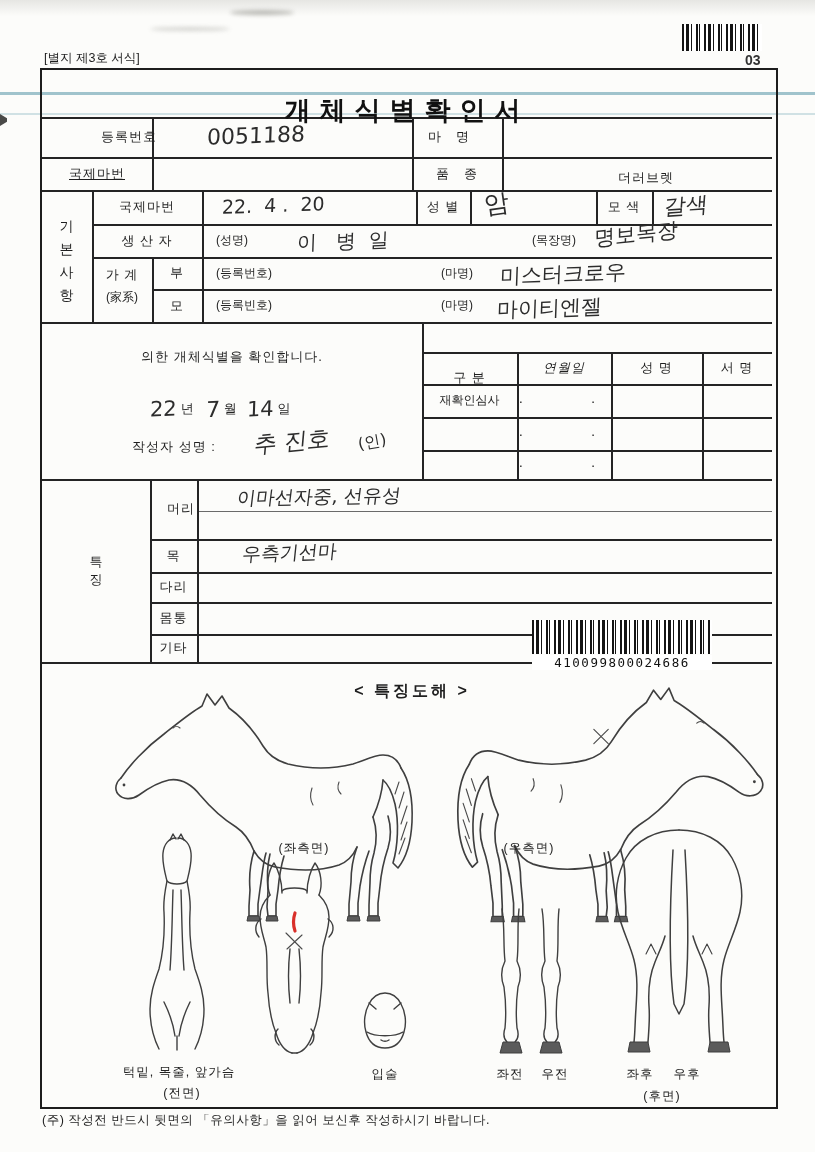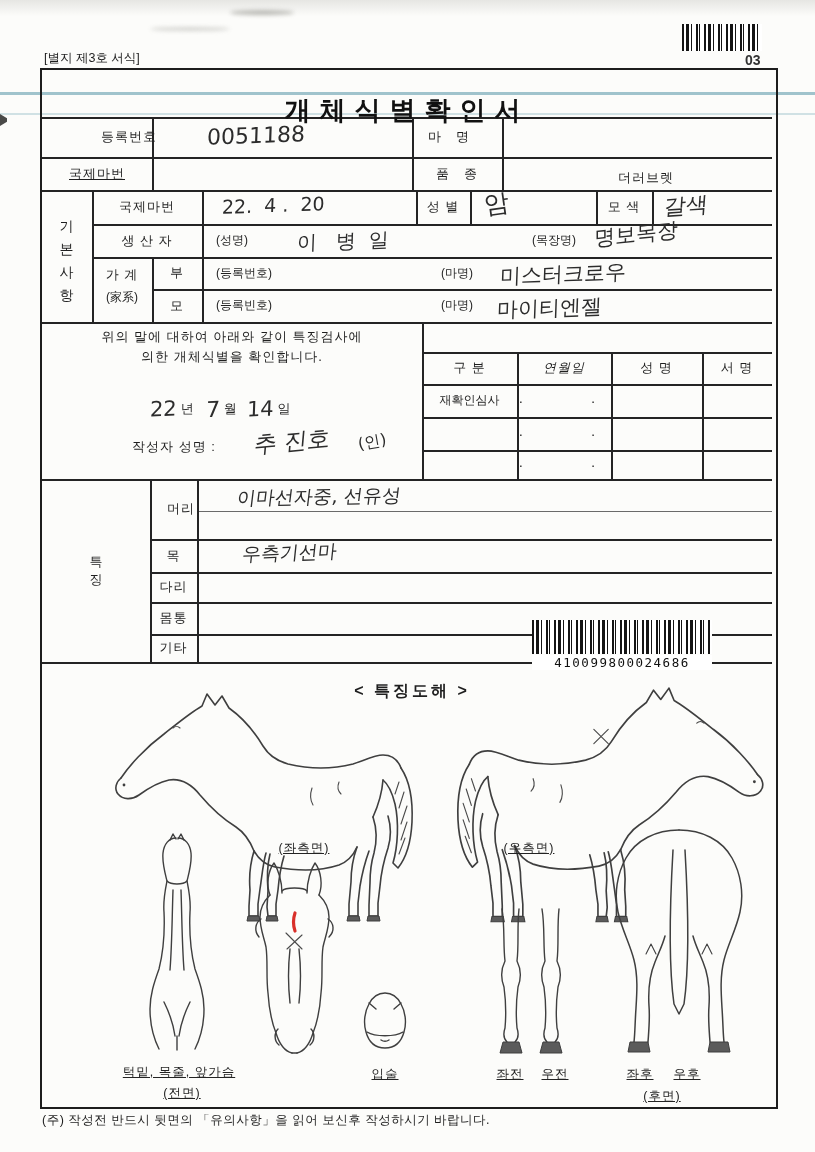--- a/index.html
+++ b/index.html
@@ -30,21 +30,21 @@
   .lbl.pre{white-space:pre;}
   .title{font-size:26px;font-weight:bold;letter-spacing:9px;color:#111;margin-top:17px;}
   .vert{writing-mode:vertical-lr;text-orientation:upright;letter-spacing:9px;font-size:14px;}
   .hand{position:absolute;font-family:"DejaVu Sans",sans-serif;color:#2c2c2c;
         transform:rotate(-2deg) skewX(-4deg);white-space:pre;}
   .dots{white-space:pre;font-size:14px;letter-spacing:14px;}
   .bc-num{position:absolute;background:#fff;display:flex;align-items:center;justify-content:center;
         font-family:"DejaVu Sans Mono",monospace;font-size:12.5px;letter-spacing:1.5px;color:#111;z-index:6;}
   .fig{position:absolute;}
   .figlbl{position:absolute;transform:translateX(-50%);font-size:12.5px;letter-spacing:1px;
-          color:#232323;white-space:pre;text-decoration:underline;}
+          color:#232323;white-space:pre;}
   .footer{position:absolute;font-size:12.5px;color:#1e1e1e;letter-spacing:0.5px;}
   .corner{position:absolute;font-size:12.5px;color:#1e1e1e;}
   .pageno{position:absolute;font-size:14px;font-weight:bold;color:#333;}
   svg .ink{stroke:#3f3f3f;stroke-width:1.6;fill:none;stroke-linecap:round;stroke-linejoin:round;}
   svg .ink-thin{stroke:#4a4a4a;stroke-width:1.1;fill:none;stroke-linecap:round;}
   svg .hoof{fill:#5b5b5b;stroke:#3f3f3f;stroke-width:1;}
 </style>
 </head>
 <body>
 
@@ -150,37 +150,36 @@
     <div class="lbl small" style="left:50px;top:216px;width:60px;height:22px;">(家系)</div>
     <div class="lbl" style="left:110px;top:187px;width:50px;height:32px;">부</div>
     <div class="lbl" style="left:110px;top:219px;width:50px;height:33px;">모</div>
     <div class="lbl small" style="left:167px;top:194px;width:70px;height:18px;">(등록번호)</div>
     <div class="lbl small" style="left:392px;top:194px;width:46px;height:18px;">(마명)</div>
     <div class="hand" style="left:458px;top:190px;font-size:21px;">미스터크로우</div>
     <div class="lbl small" style="left:167px;top:226px;width:70px;height:18px;">(등록빈호)</div>
     <div class="lbl small" style="left:392px;top:226px;width:46px;height:18px;">(마명)</div>
     <div class="hand" style="left:455px;top:224px;font-size:21px;">마이티엔젤</div>
 
-    <div class="lbl" style="left:10px;top:258px;width:360px;height:18px;">위의 말에 대하여 아래와 같이 특징검사에</div>
     <div class="lbl" style="left:10px;top:278px;width:360px;height:18px;">의한 개체식별을 확인합니다.</div>
 
     <div style="position:absolute;left:108px;top:324px;height:30px;display:flex;align-items:center;gap:4px;">
       <span class="hand" style="position:static;font-size:21px;">22</span>
       <span style="font-size:13px;">년</span>
       <span class="hand" style="position:static;font-size:22px;margin-left:8px;">7</span>
       <span style="font-size:13px;">월</span>
       <span class="hand" style="position:static;font-size:21px;margin-left:6px;">14</span>
       <span style="font-size:13px;">일</span>
     </div>
 
     <div class="lbl" style="left:72px;top:366px;width:120px;height:22px;">작성자 성명 :</div>
     <div class="hand" style="left:212px;top:356px;font-size:23px;transform:rotate(-5deg) skewX(-10deg);">추 진호</div>
     <div class="hand" style="left:316px;top:362px;font-size:16px;transform:rotate(-10deg);">(인)</div>
 
-    <div class="lbl pre" style="left:380px;top:282px;width:95px;height:32px;">구 분</div>
+    <div class="lbl pre" style="left:380px;top:292px;width:95px;height:32px;">구 분</div>
     <div class="lbl" style="left:475px;top:282px;width:94px;height:32px;font-style:italic;">연월일</div>
     <div class="lbl pre" style="left:569px;top:282px;width:91px;height:32px;">성 명</div>
     <div class="lbl pre" style="left:660px;top:282px;width:70px;height:32px;">서 명</div>
     <div class="lbl small" style="left:380px;top:314px;width:95px;height:33px;">재확인심사</div>
     <div class="lbl dots" style="left:475px;top:314px;width:94px;height:33px;">·   ·</div>
     <div class="lbl small" style="left:380px;top:347px;width:95px;height:33px;"></div>
     <div class="lbl dots" style="left:475px;top:347px;width:94px;height:33px;">·   ·</div>
     <div class="lbl small" style="left:380px;top:380px;width:95px;height:29px;"></div>
     <div class="lbl dots" style="left:475px;top:380px;width:94px;height:29px;">·   ·</div>
 

